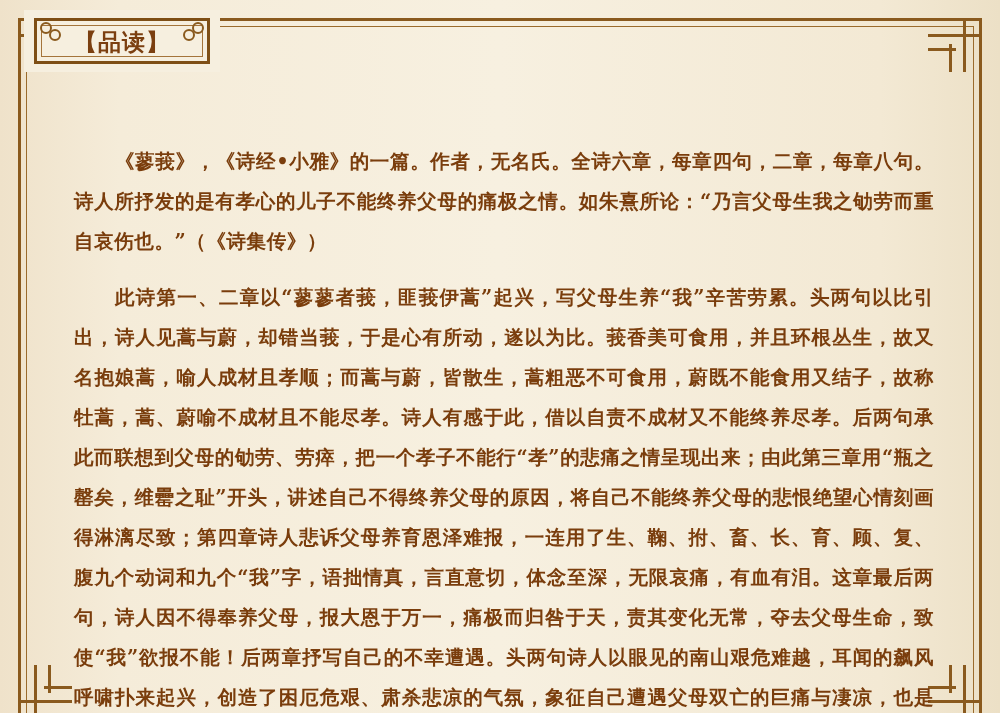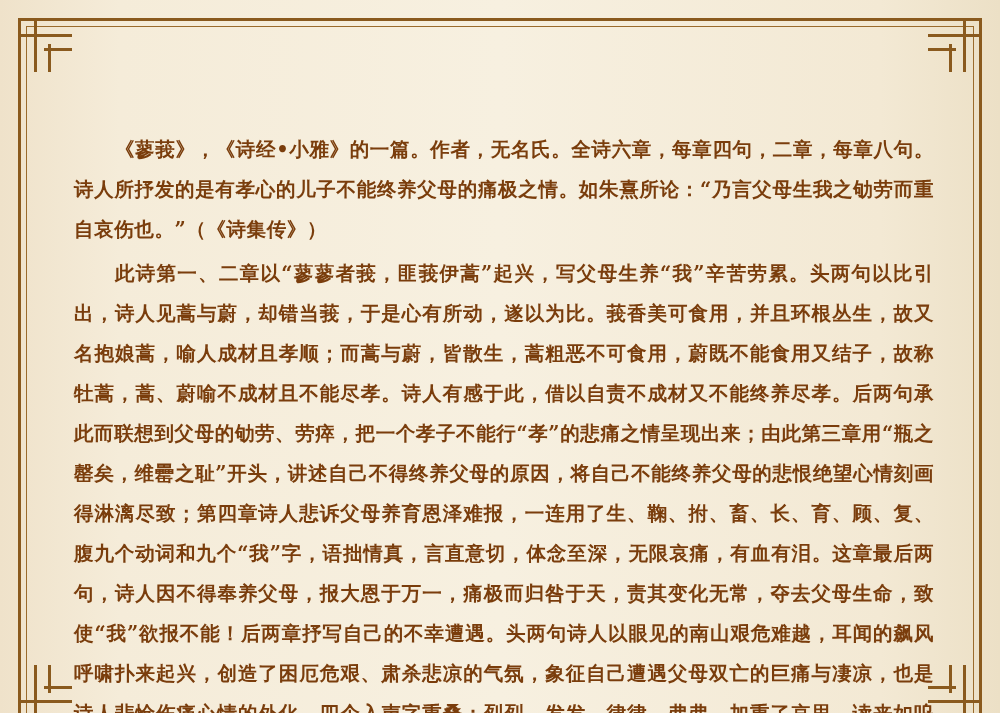--- a/index.html
+++ b/index.html
@@ -144,21 +144,21 @@
 
   
   .content {
     position: absolute;
     left: 74px;
     top: 126px;
     width: 860px;
     z-index: 3;
   }
   .para {
-    margin: 4px 0 2px 0;
+    margin: 16px 0 2px 0;
     text-indent: 2.1em;
     font-family: "DejaVu Serif", "Liberation Serif", serif;
     font-size: 19.5px;
     line-height: 40px;
     color: #7a3d0c;
     text-align: justify;
     text-justify: inter-ideograph;
     letter-spacing: 0.6px;
     font-weight: bold;
   }
@@ -189,19 +189,31 @@
       <span class="h2"></span>
       <span class="v2"></span>
   </div>
   <div class="corner br">
     <span class="h1"></span>
       <span class="v1"></span>
       <span class="h2"></span>
       <span class="v2"></span>
   </div>
 
+  <div class="badge">
+    <div class="badge-box"></div>
+    <div class="badge-scroll l">
+        <i></i>
+        <i></i>
+      </div>
+    <div class="badge-scroll r">
+        <i></i>
+        <i></i>
+      </div>
+    <div class="badge-label">【品读】</div>
+  </div>
 
   <div class="content">
     <p class="para">《蓼莪》，《诗经•小雅》的一篇。作者，无名氏。全诗六章，每章四句，二章，每章八句。诗人所抒发的是有孝心的儿子不能终养父母的痛极之情。如朱熹所论：“乃言父母生我之劬劳而重自哀伤也。”（《诗集传》）</p>
     <p class="para">此诗第一、二章以“蓼蓼者莪，匪莪伊蒿”起兴，写父母生养“我”辛苦劳累。头两句以比引出，诗人见蒿与蔚，却错当莪，于是心有所动，遂以为比。莪香美可食用，并且环根丛生，故又名抱娘蒿，喻人成材且孝顺；而蒿与蔚，皆散生，蒿粗恶不可食用，蔚既不能食用又结子，故称牡蒿，蒿、蔚喻不成材且不能尽孝。诗人有感于此，借以自责不成材又不能终养尽孝。后两句承此而联想到父母的劬劳、劳瘁，把一个孝子不能行“孝”的悲痛之情呈现出来；由此第三章用“瓶之罄矣，维罍之耻”开头，讲述自己不得终养父母的原因，将自己不能终养父母的悲恨绝望心情刻画得淋漓尽致；第四章诗人悲诉父母养育恩泽难报，一连用了生、鞠、拊、畜、长、育、顾、复、腹九个动词和九个“我”字，语拙情真，言直意切，体念至深，无限哀痛，有血有泪。这章最后两句，诗人因不得奉养父母，报大恩于万一，痛极而归咎于天，责其变化无常，夺去父母生命，致使“我”欲报不能！后两章抒写自己的不幸遭遇。头两句诗人以眼见的南山艰危难越，耳闻的飙风呼啸扑来起兴，创造了困厄危艰、肃杀悲凉的气氛，象征自己遭遇父母双亡的巨痛与凄凉，也是诗人悲怆伤痛心情的外化。四个入声字重叠：烈烈、发发、律律、弗弗，加重了哀思，读来如呜咽一般。后两句是无可奈何的怨嗟。</p>
   </div>
 
 </div>
 
 </body></html>

